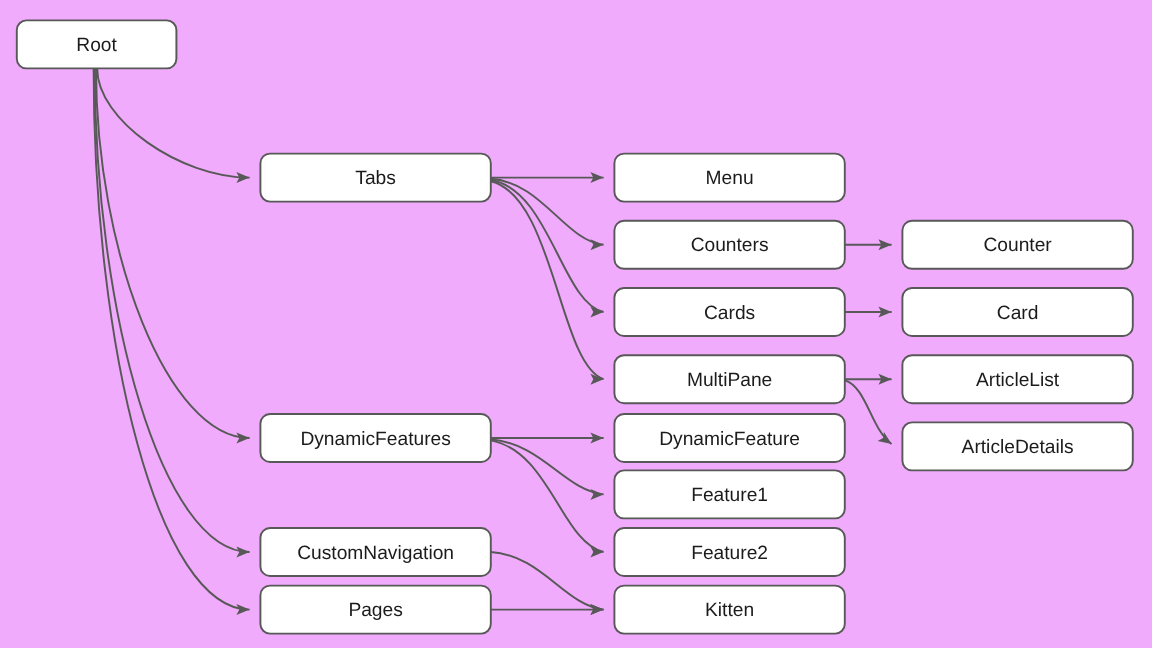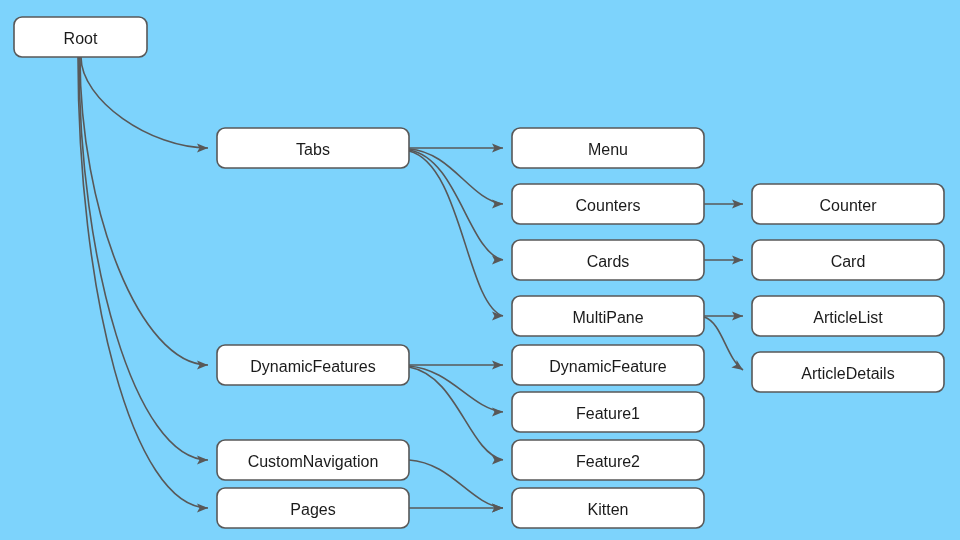--- a/index.html
+++ b/index.html
@@ -10,21 +10,21 @@
   body {
     width: 960px;
     height: 540px;
     font-family: "Liberation Sans", sans-serif;
     overflow: hidden;
   }
   #diagram-root {
     position: relative;
     width: 960px;
     height: 540px;
-    background: #7dd3fc;
+    background: #f0abfc;
   }
   svg#graph {
     display: block;
     width: 960px;
     height: 540px;
   }
   .node-rect {
     fill: #ffffff;
     stroke: #585858;
     stroke-width: 1.6;

